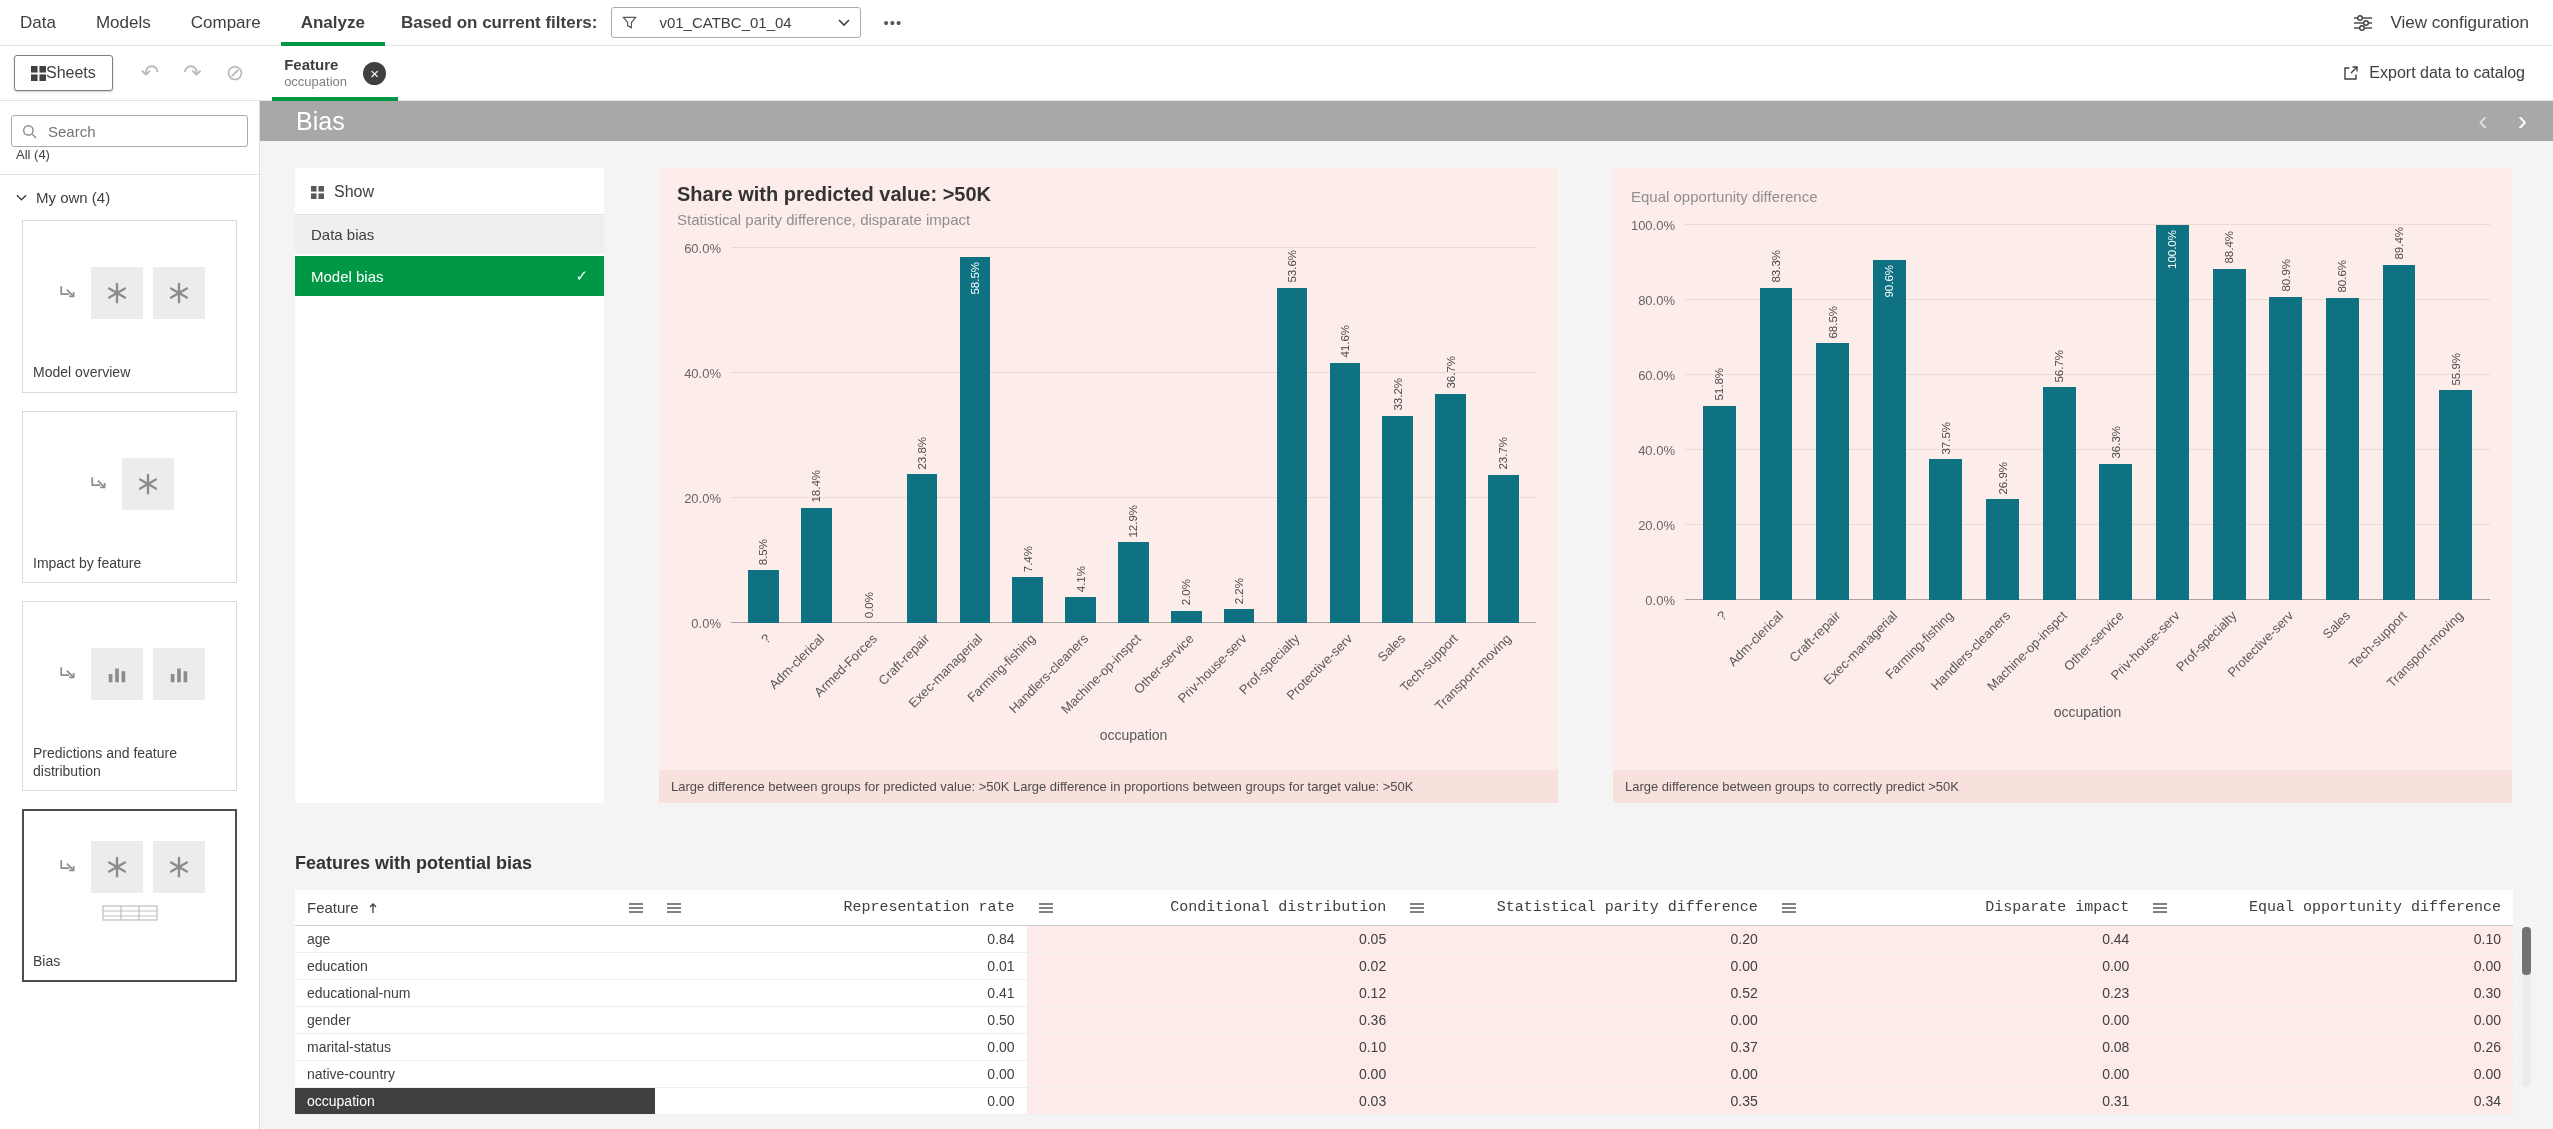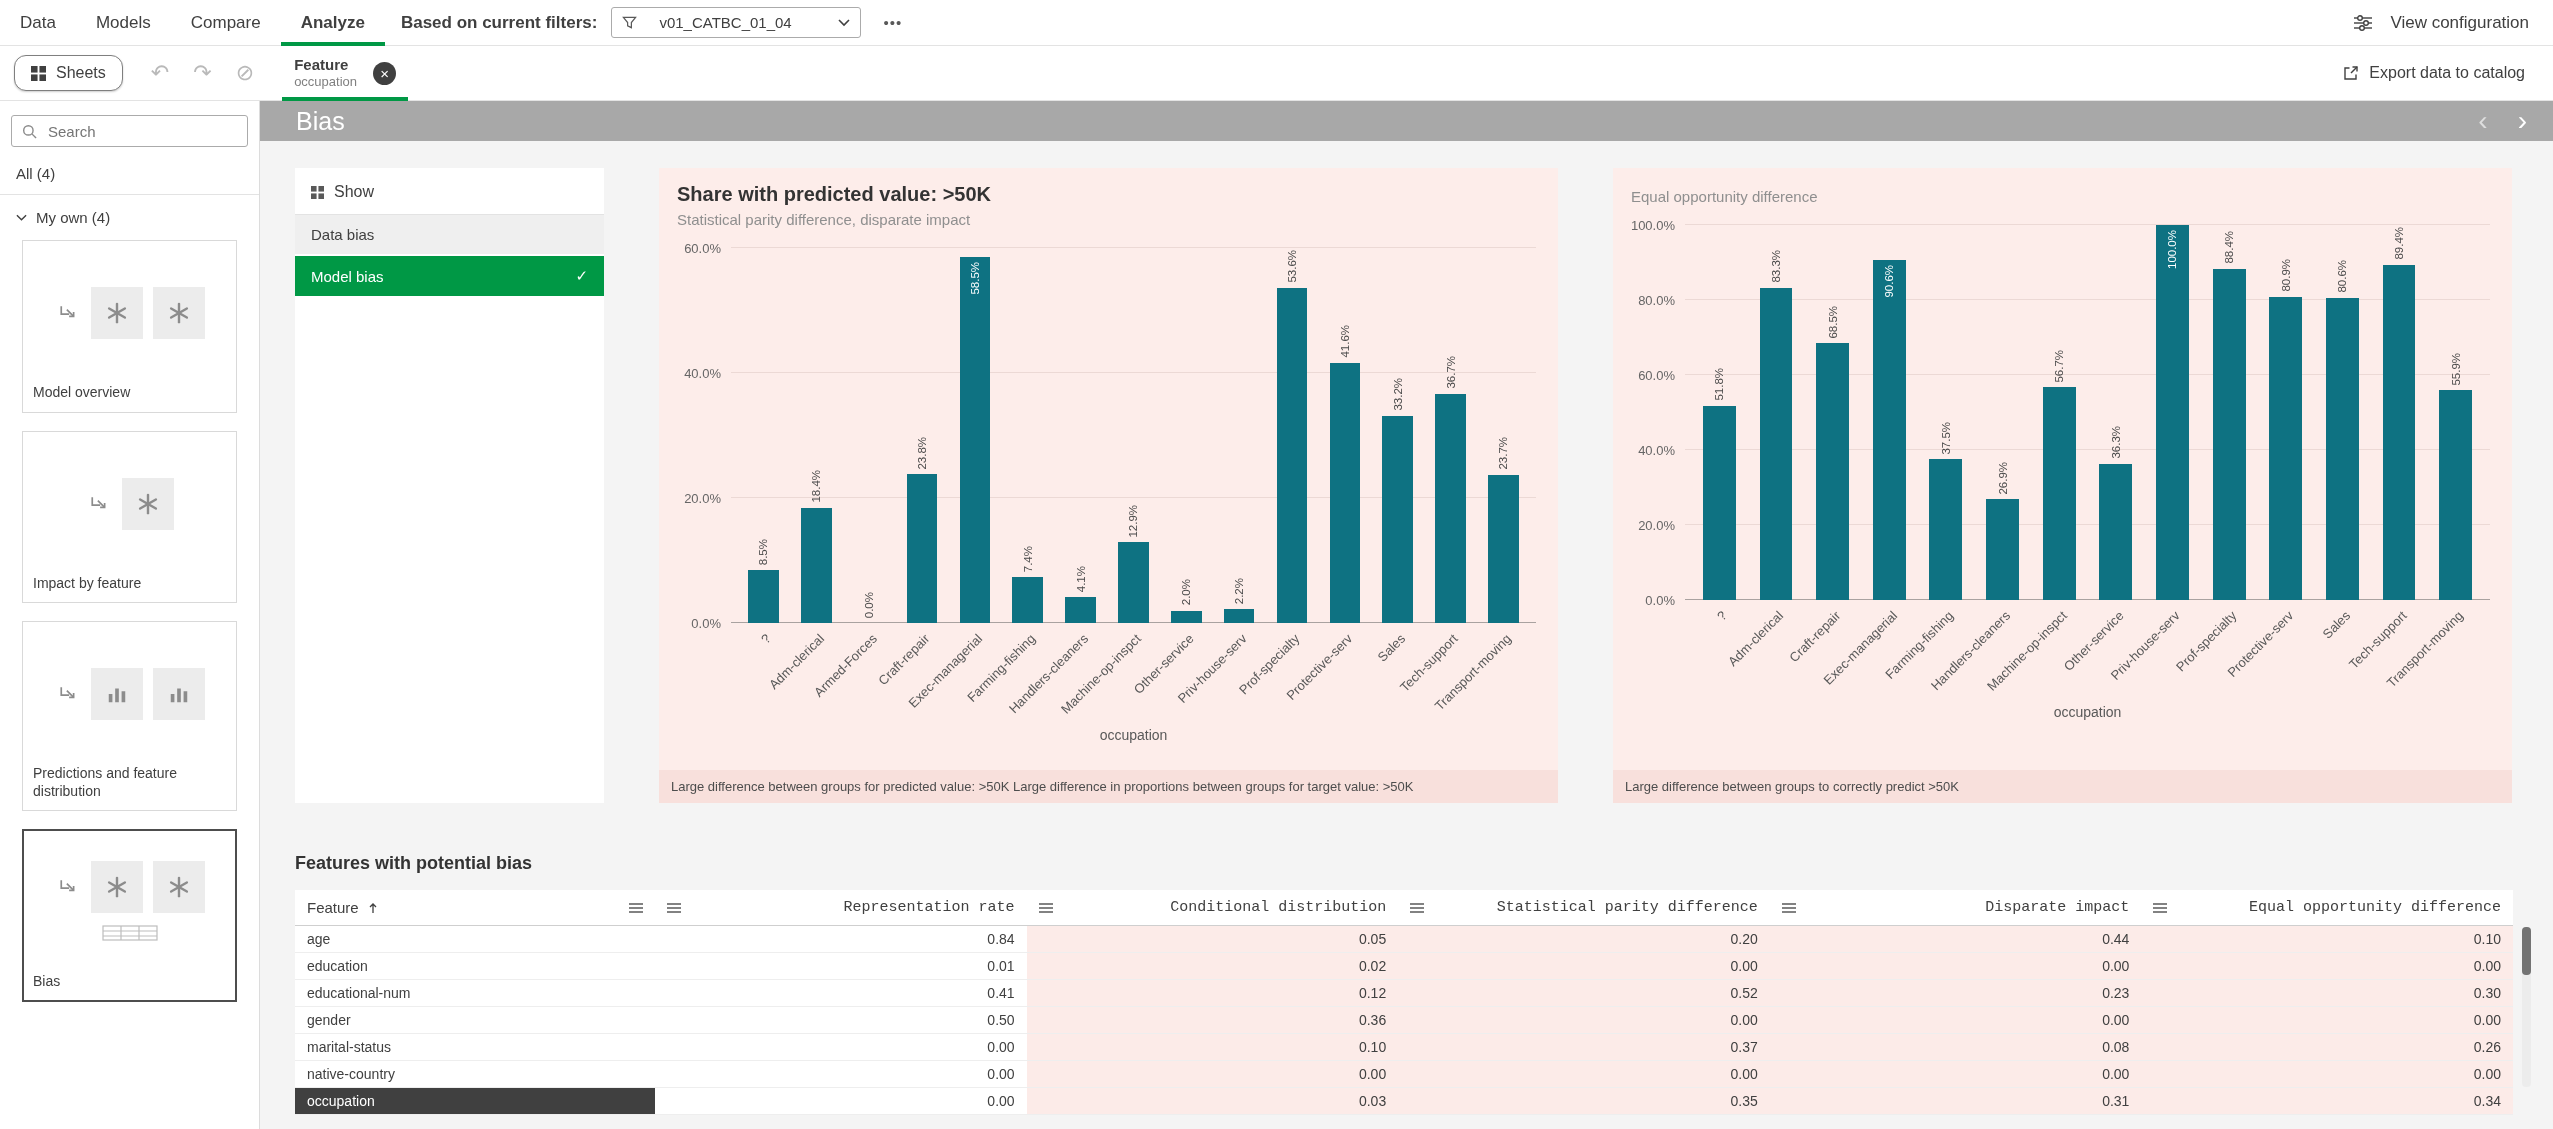--- a/index.html
+++ b/index.html
@@ -16,38 +16,38 @@
   .nav-item { background:none; border:none; padding:0 20px; font-size:17px; height:46px; color:#404040; }
   .nav-item.active { font-weight:700; box-shadow: inset 0 -4px 0 #009845; }
   .filters-label { margin-left:16px; font-weight:700; font-size:17px; white-space:nowrap; }
   .filter-dropdown { width:250px; height:31px; border:1px solid #ababab; border-radius:3px; display:flex; align-items:center; gap:22px; padding:0 10px; font-size:15px; margin-left:14px; background:#fff; }
   .filter-dropdown .chev { margin-left:auto; display:flex; }
   .more-btn { border:none; background:none; font-size:15px; color:#595959; margin-left:16px; letter-spacing:1px; }
   .view-config { margin-left:auto; display:flex; align-items:center; gap:18px; font-size:17px; border:none; background:none; }
 
   
   .toolbar { height:55px; display:flex; align-items:center; border-bottom:1px solid #e3e3e3; background:#fff; }
-  .sheets-btn { margin-left:14px; height:36px; padding:0 16px; border:1px solid #7f7f7f; border-radius:12px; background:#fff;
-    box-shadow:0 1px 2px rgba(0,0,0,.2); display:flex; align-items:center; gap:10px; font-size:16px; }
+  .sheets-btn { margin-left:14px; height:36px; padding:0 16px; border:1px solid #7f7f7f; border-radius:3px; background:#fff;
+    box-shadow:0 1px 2px rgba(0,0,0,.2); display:flex; align-items:center; font-size:16px; }
   .history { display:flex; gap:24px; margin:0 28px; color:#b9b9b9; font-size:22px; }
   .history button { background:none; border:none; color:#b9b9b9; font-size:22px; padding:0; }
   .sheet-tab { height:55px; display:flex; align-items:center; gap:16px; padding:0 12px; box-shadow: inset 0 -4px 0 #009845; }
   .tab-t1 { font-size:15px; font-weight:700; line-height:1.2; }
   .tab-t2 { font-size:13px; color:#808080; line-height:1.2; }
   .tab-close { width:23px; height:23px; border-radius:50%; background:#404040; color:#fff; display:flex; align-items:center; justify-content:center; font-size:15px; }
   .export-btn { margin-left:auto; margin-right:22px; display:flex; align-items:center; gap:10px; font-size:16px; background:none; border:none; }
 
   
   .bodyrow { display:flex; height:1028px; }
 
   
   .sidebar { width:260px; min-width:260px; border-right:1px solid #dcdcdc; padding:14px 11px 0; background:#fff; overflow:hidden; }
   .search-box { border:1px solid #ababab; border-radius:3px; height:32px; display:flex; align-items:center; gap:9px; padding:0 10px; color:#8a8a8a; }
   .search-box input { border:none; outline:none; font-size:15px; width:100%; color:#404040; background:transparent; }
-  .all-label { font-size:15px; margin:18px 5px 12px; }
+  .all-label { font-size:13px; margin:0 5px 12px; }
   .sb-divider { border:none; border-top:1px solid #e3e3e3; margin:0 -11px; }
   .group-header { display:flex; align-items:center; gap:9px; font-size:15px; margin:14px 5px; }
   .sheet-card { width:215px; margin:0 auto 18px; border:1px solid #d9d9d9; background:#fff; padding:8px; }
   .sheet-card.selected { border:2px solid #4d4d4d; padding:7px; }
   .thumb { height:128px; display:flex; align-items:center; align-content:center; justify-content:center; gap:10px; flex-wrap:wrap; }
   .tile { width:52px; height:52px; background:#ececec; display:flex; align-items:center; justify-content:center; }
   .tile-open { background:transparent; width:26px; height:26px; }
   .tile-grid { background:transparent; width:100%; height:20px; }
   .card-label { font-size:14px; margin:7px 2px 2px; line-height:1.25; }
 

